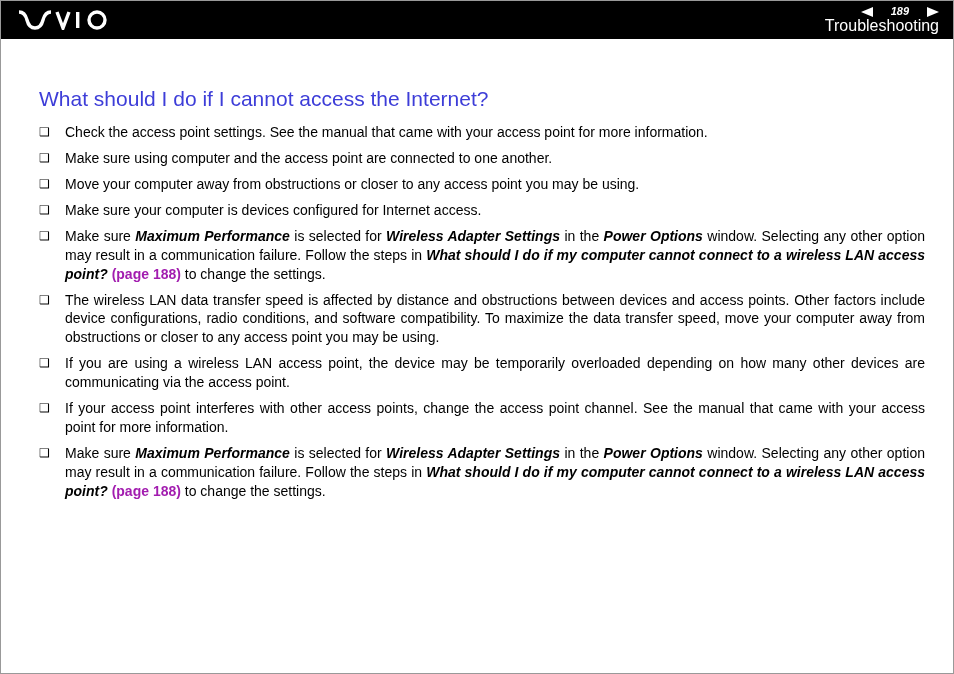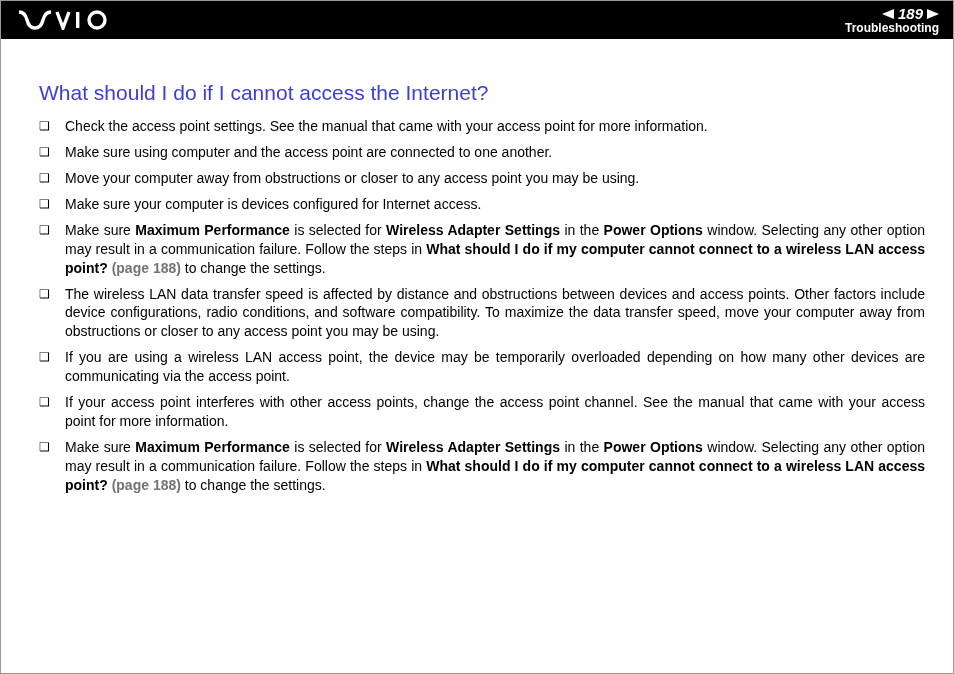--- a/index.html
+++ b/index.html
@@ -27,56 +27,57 @@
   .header-right {
     display: flex;
     flex-direction: column;
     align-items: flex-end;
     gap: 0;
     line-height: 1;
   }
   .page-nav {
     display: flex;
     align-items: center;
-    gap: 4px;
+    gap: 18px;
     font-weight: bold;
     font-style: italic;
-    font-size: 15px;
+    font-size: 11px;
     margin-bottom: 1px;
   }
   .page-nav svg { display: block; }
   .section-label {
-    font-weight: bold;
-    font-size: 12px;
+    font-weight: normal;
+    font-size: 16px;
     text-align: right;
   }
   .content {
     padding: 40px 28px 20px 38px;
   }
   h2 {
     color: #3d3dd8;
     font-weight: normal;
     font-size: 21px;
     margin-bottom: 10px;
+    margin-top: 6px;
   }
   h2.mt { margin-top: 18px; }
   ul { list-style: none; }
   li {
     display: flex;
     align-items: flex-start;
     margin-bottom: 7px;
   }
   .bullet {
     flex: 0 0 26px;
     font-size: 12px;
     line-height: 18px;
   }
   .item-text { flex: 1; text-align: justify;}
-  .bold { font-weight: bold; }
-  .link { color: #737373; font-weight: bold; }
+  .bold { font-weight: bold; font-style: italic; }
+  .link { color: #a21caf; font-weight: bold; }
 </style>
 </head>
 <body>
 
 <div class="header">
   <div class="logo">
     <svg width="92" height="20" viewBox="0 0 92 20">
       <path d="M0 2 Q6 2 8 10 Q10 18 16 18 Q22 18 24 10 Q26 2 32 2" stroke="#fff" stroke-width="3.4" fill="none"></path>
       <path d="M38 2 L44 18 L50 2" stroke="#fff" stroke-width="3.4" fill="none" stroke-linejoin="miter"></path>
       <rect x="57" y="2" width="3.4" height="16" fill="#fff"></rect>

